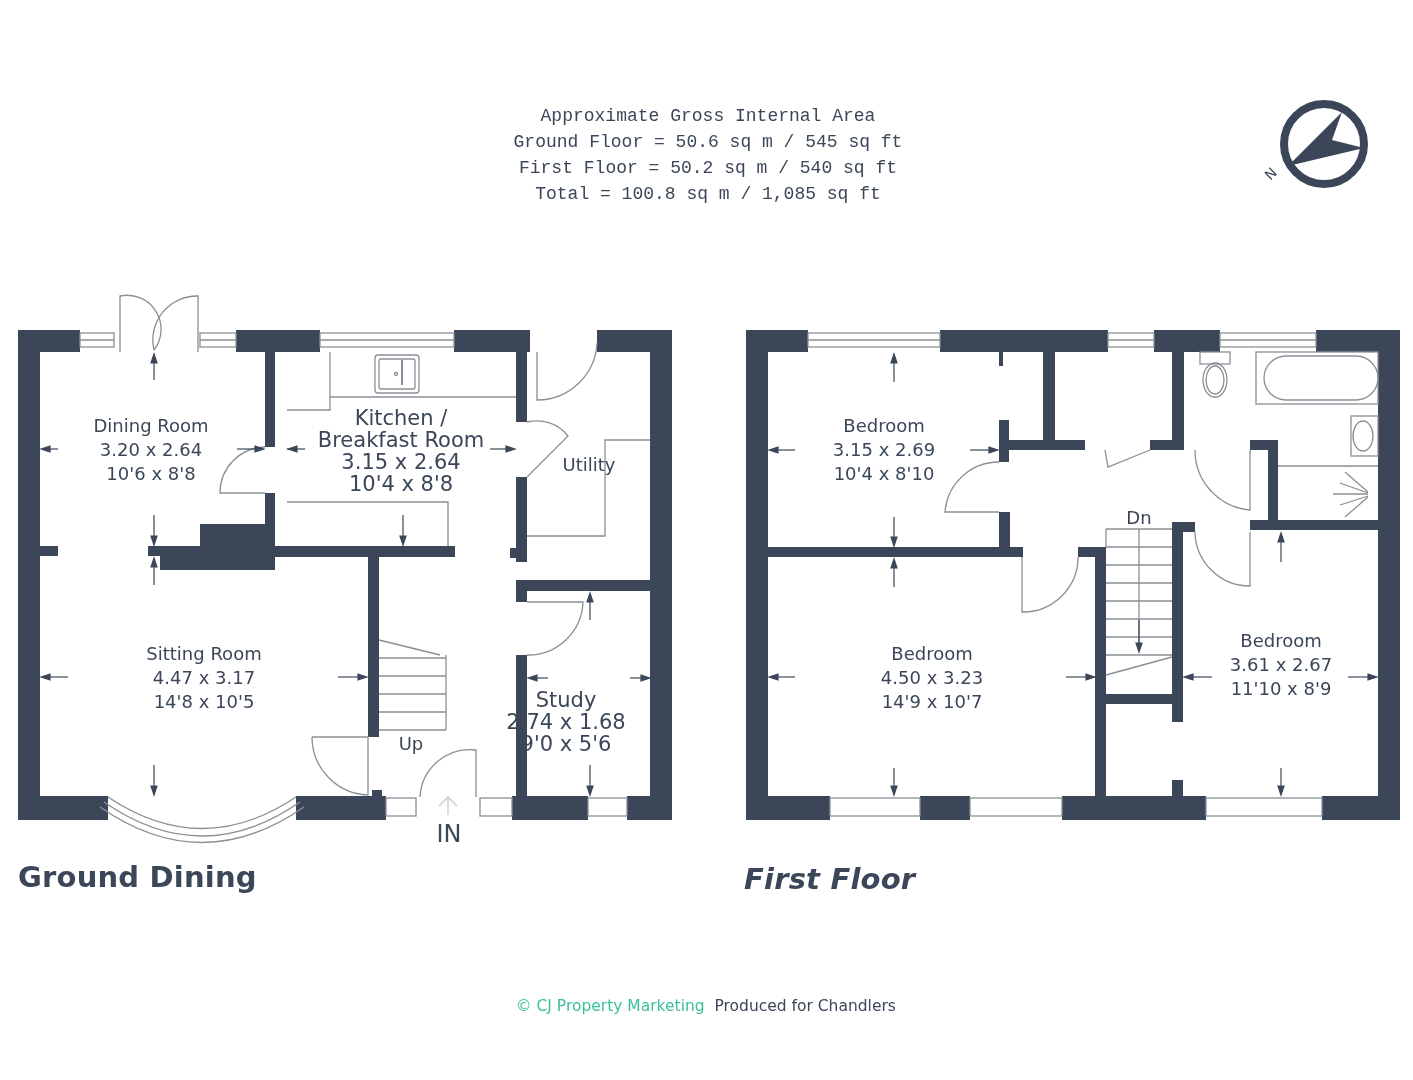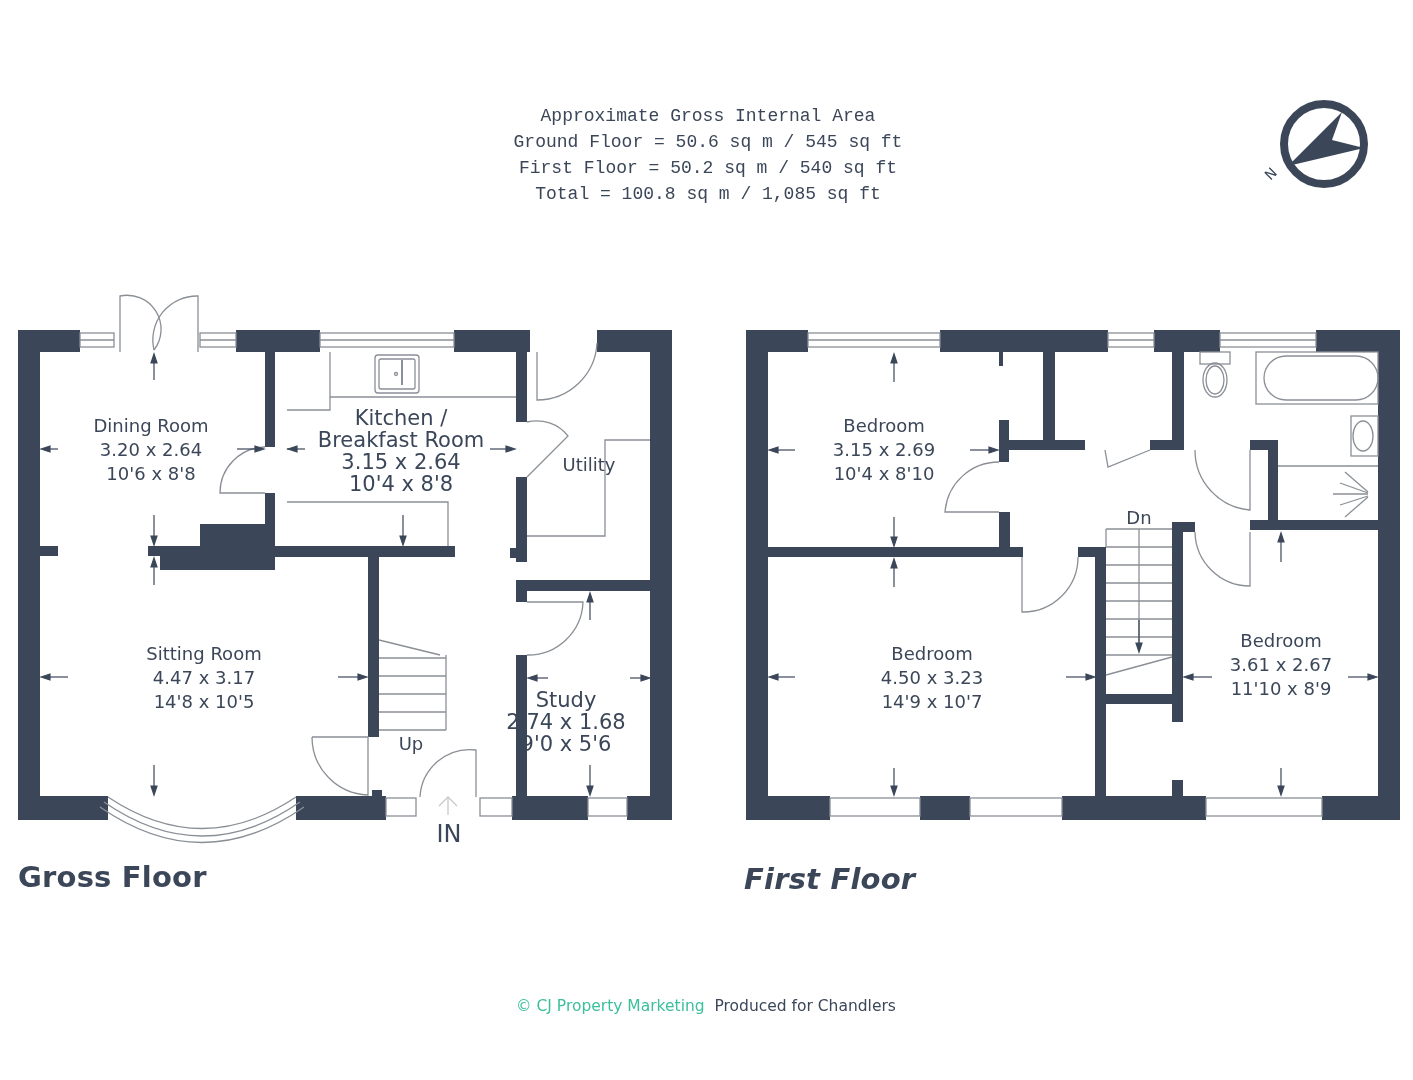--- a/index.html
+++ b/index.html
@@ -327,18 +327,18 @@
   <div>4.50 x 3.23</div>
   <div>14'9 x 10'7</div>
 </div>
 <div class="label" style="left:1281px; top:629px;">
   <div>Bedroom</div>
   <div>3.61 x 2.67</div>
   <div>11'10 x 8'9</div>
 </div>
 <div class="label" style="left:1139px; top:506px;">Dn</div>
 
-<div class="floor-title" style="left:18px; top:860px;">Gross Floor</div>
+<div class="floor-title" style="left:18px; top:860px;">Ground Dining</div>
 <div class="floor-title" style="left:744px; top:862px;font-style:italic;">First Floor</div>
 
 <div class="footer">
   <div><span class="brand">© CJ Property Marketing</span>&nbsp;&nbsp;<span>Produced for Chandlers</span></div>
 </div>
 
 </body></html>

